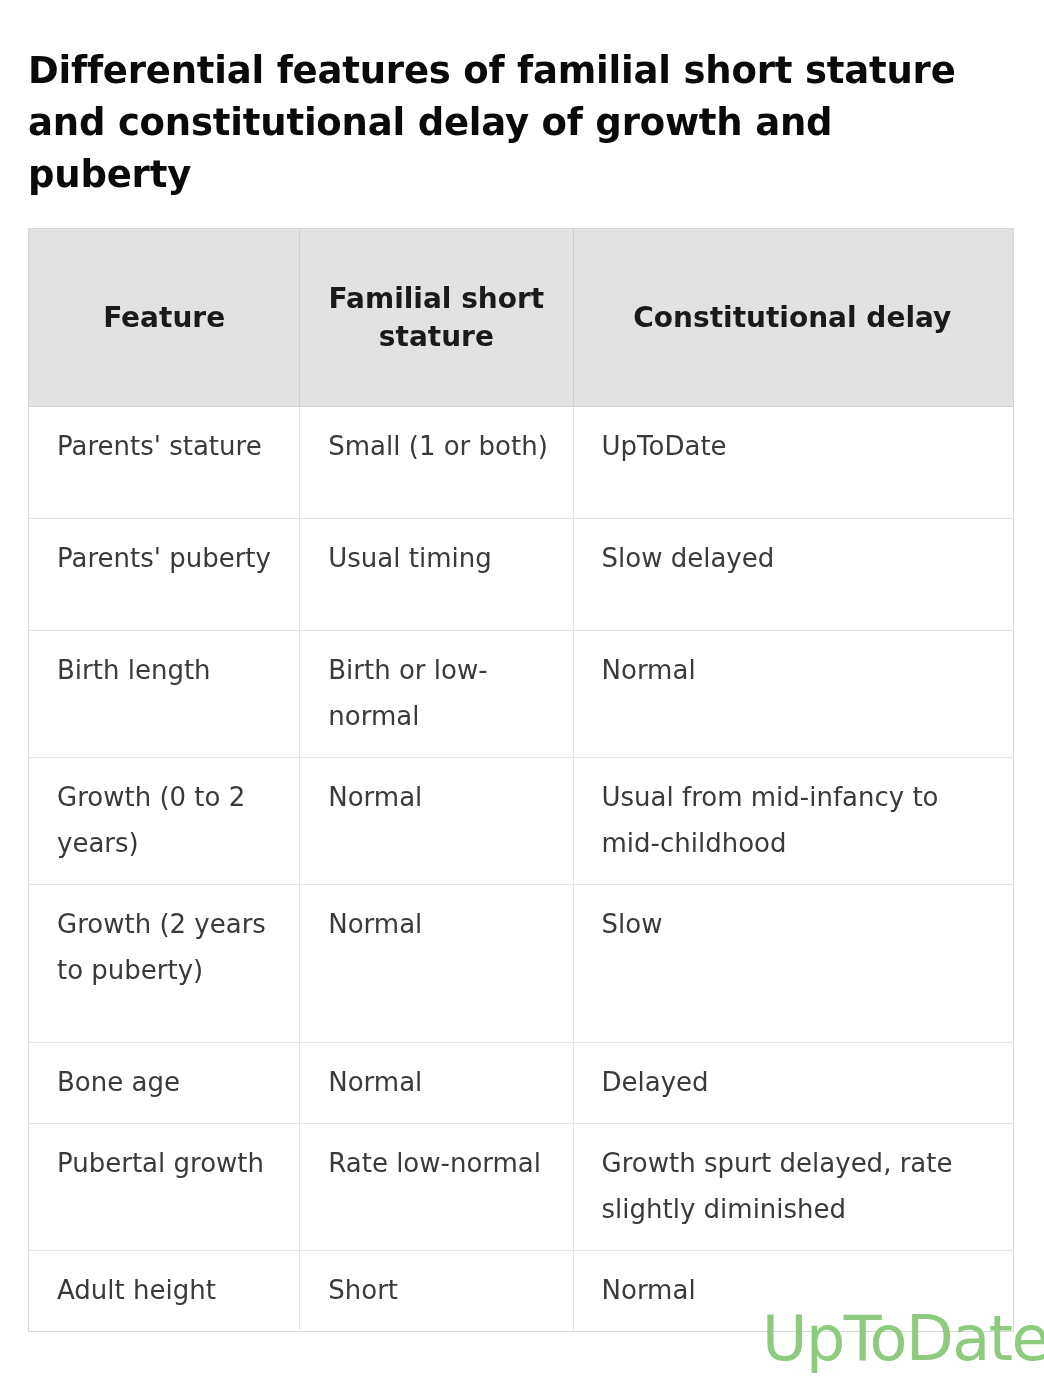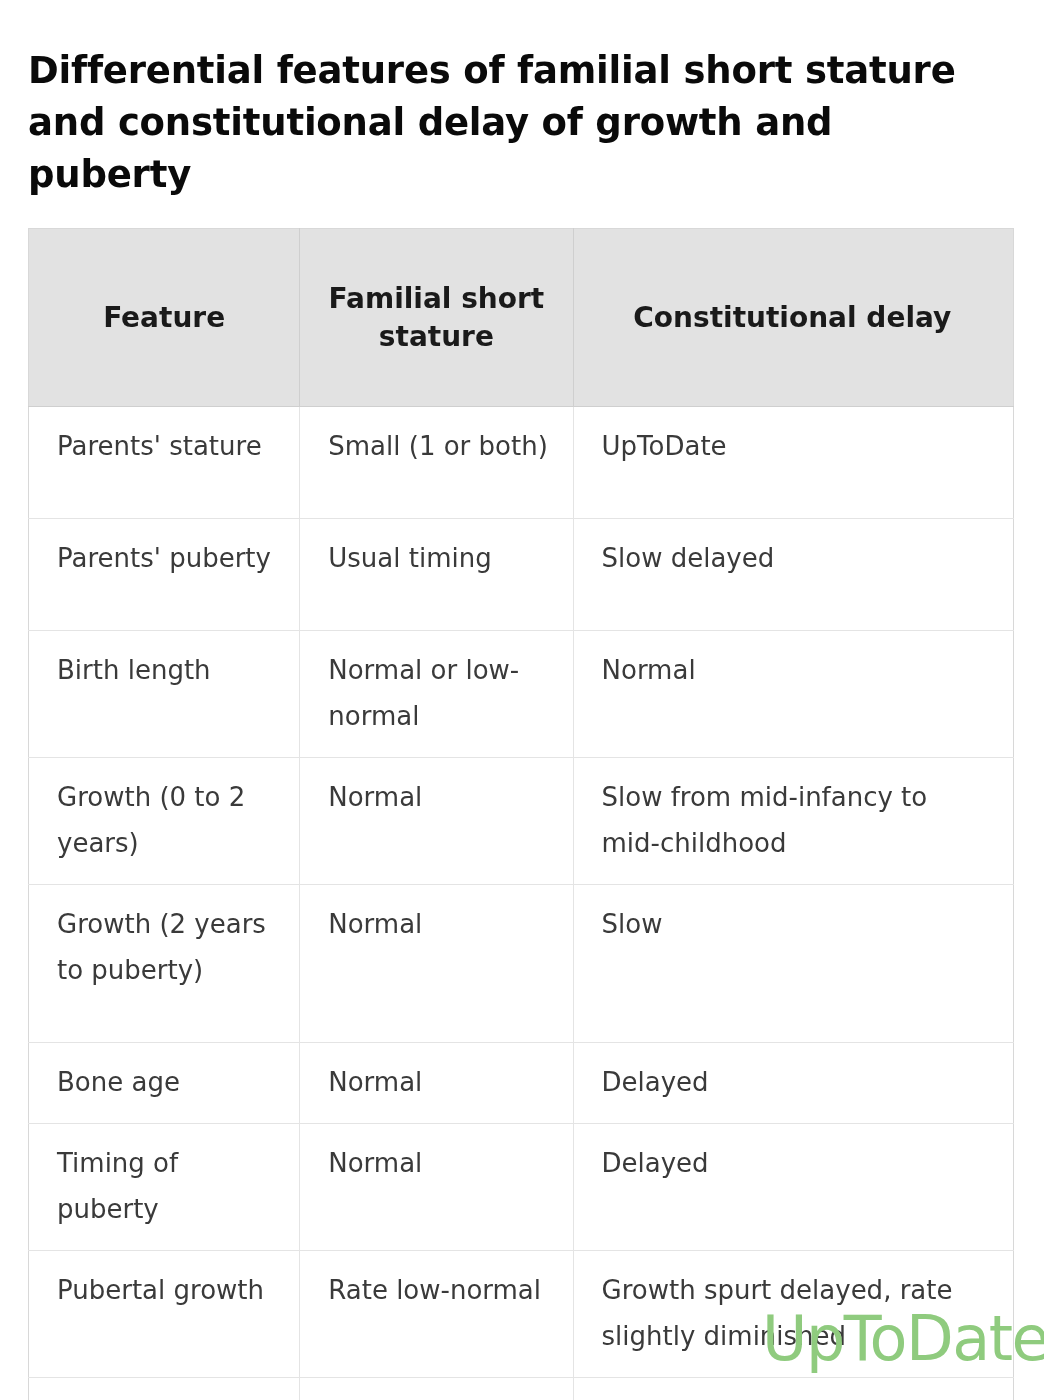--- a/index.html
+++ b/index.html
@@ -131,40 +131,35 @@
         <td>Small (1 or both)</td>
         <td>UpToDate</td>
       </tr>
       <tr class="h2">
         <td>Parents' puberty</td>
         <td>Usual timing</td>
         <td>Slow delayed</td>
       </tr>
       <tr class="h2">
         <td>Birth length</td>
-        <td>Normal or low-normal</td>
+        <td>Birth or low-normal</td>
         <td>Normal</td>
       </tr>
       <tr class="h2">
         <td>Growth (0 to 2 years)</td>
         <td>Normal</td>
-        <td>Slow from mid-infancy to mid-childhood</td>
+        <td>Usual from mid-infancy to mid-childhood</td>
       </tr>
       <tr class="h3">
         <td>Growth (2 years to puberty)</td>
         <td>Normal</td>
         <td>Slow</td>
       </tr>
       <tr class="h1">
         <td>Bone age</td>
-        <td>Normal</td>
-        <td>Delayed</td>
-      </tr>
-      <tr class="h2">
-        <td>Timing of puberty</td>
         <td>Normal</td>
         <td>Delayed</td>
       </tr>
       <tr class="h2">
         <td>Pubertal growth</td>
         <td>Rate low-normal</td>
         <td>Growth spurt delayed, rate slightly diminished</td>
       </tr>
       <tr class="h1">
         <td>Adult height</td>

